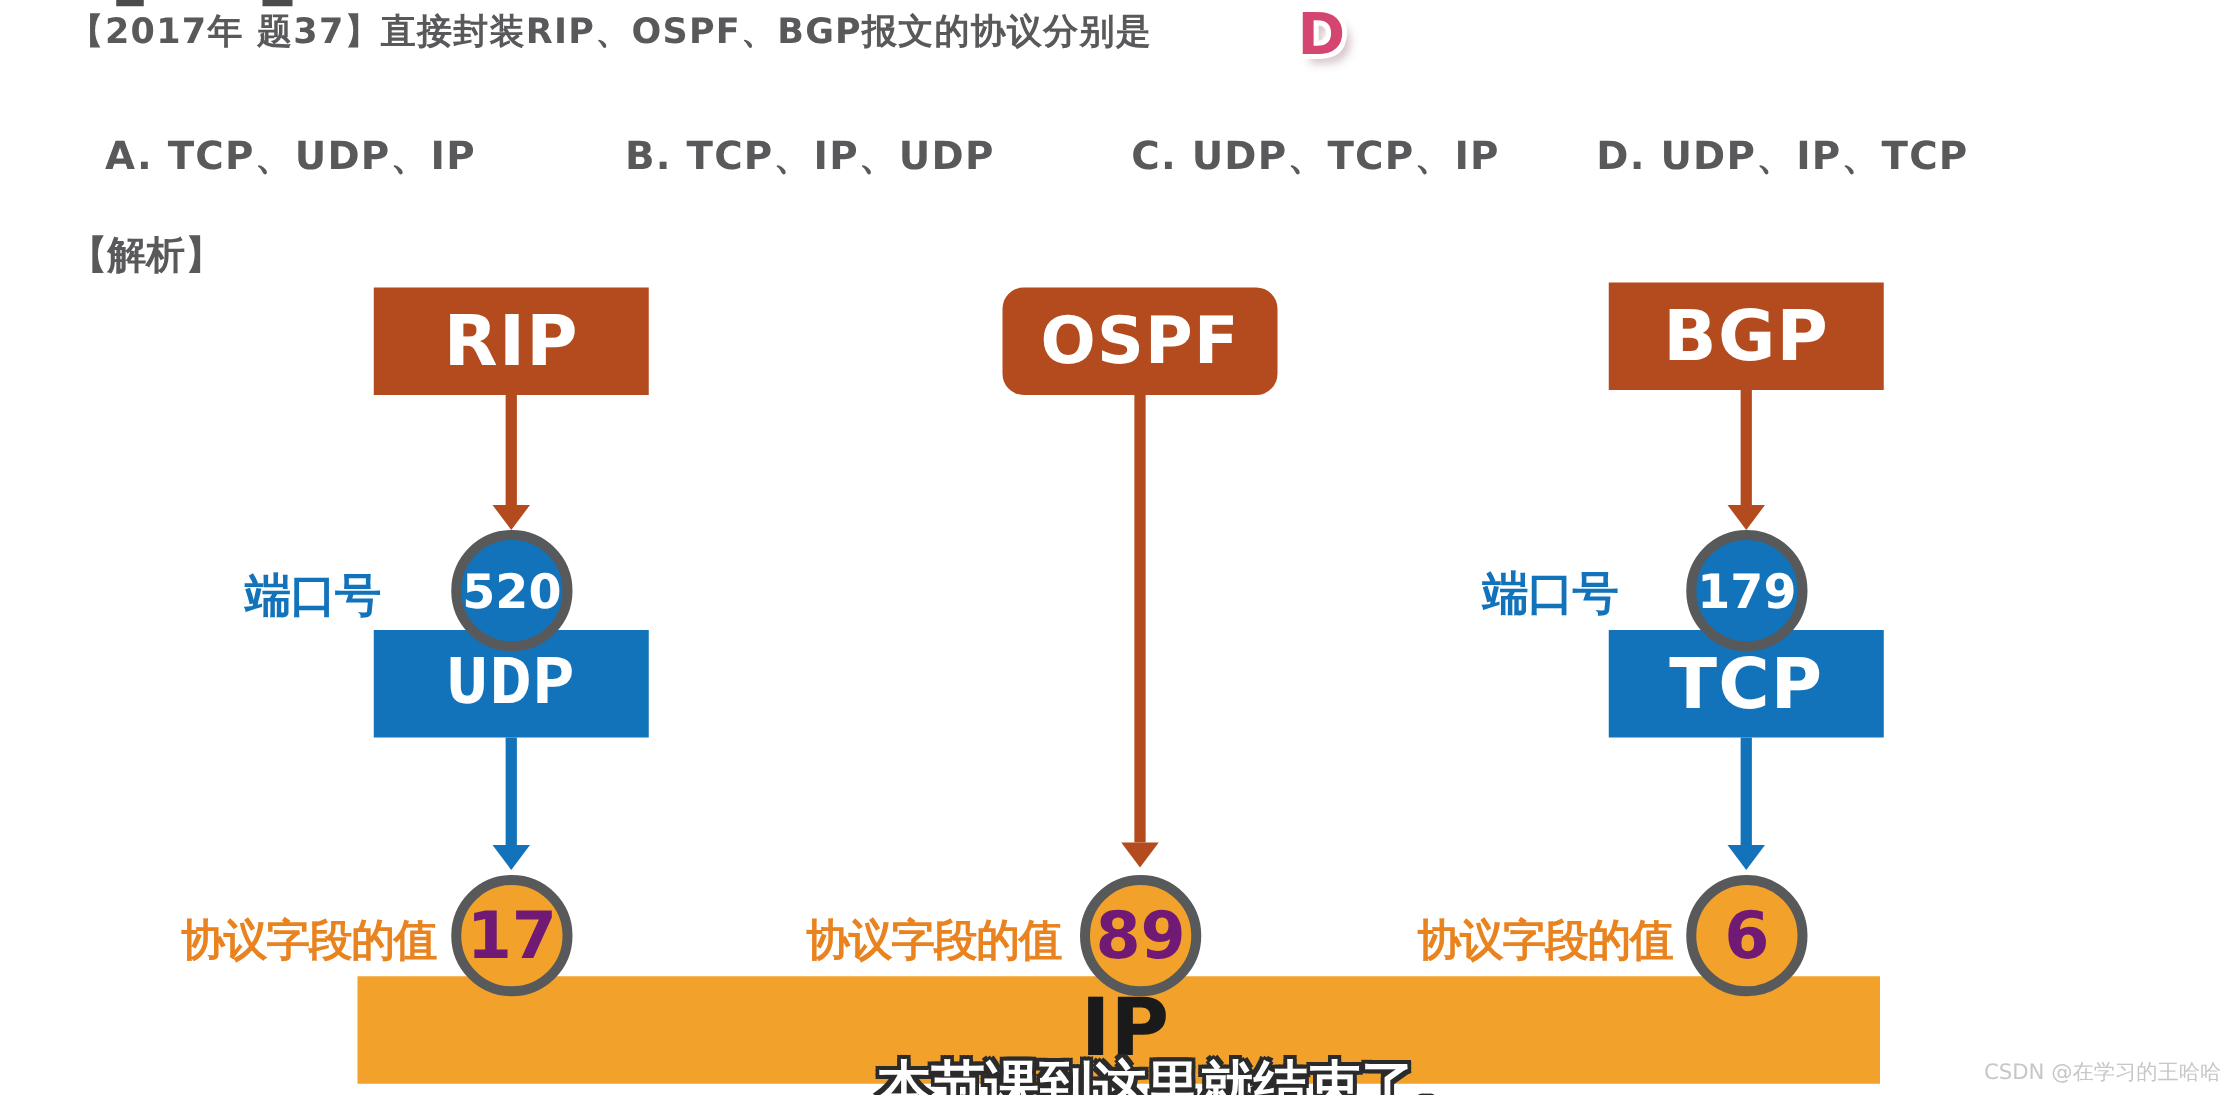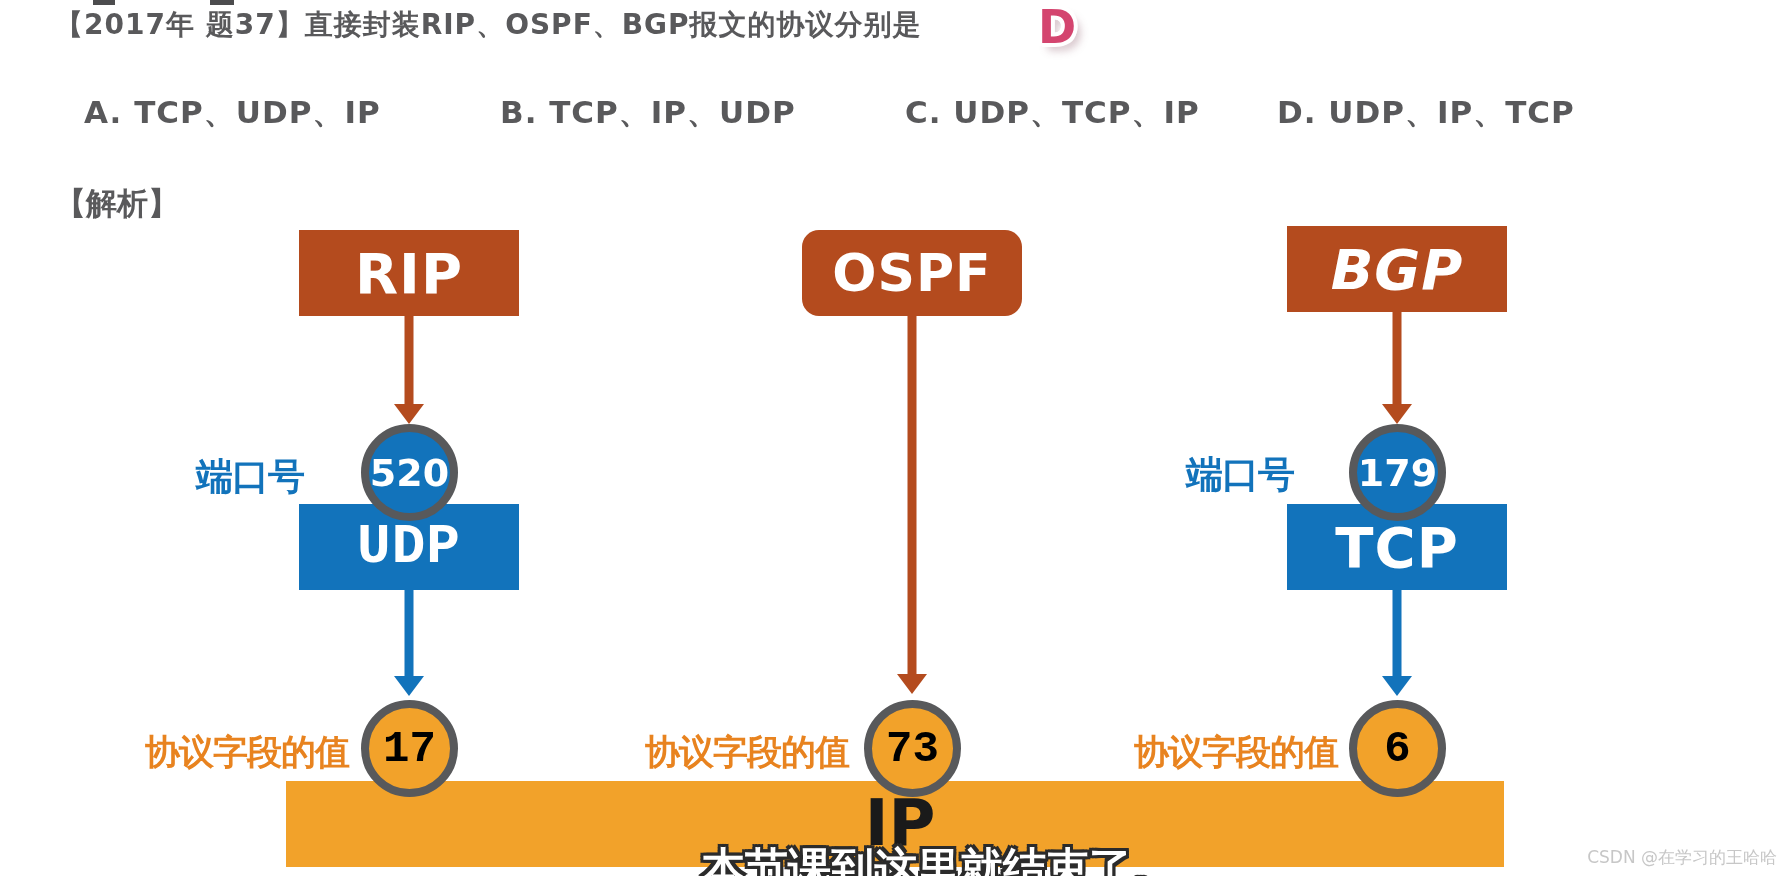--- a/index.html
+++ b/index.html
@@ -22,38 +22,38 @@
   }
   .answer-badge {
     left:1038px; top:0; font-size:46px; font-weight:800;
     color:var(--answer-pink);
     text-shadow:
       -3px -3px 0 #fff, 3px -3px 0 #fff, -3px 3px 0 #fff, 3px 3px 0 #fff,
       -4px 0 0 #fff, 4px 0 0 #fff, 0 -4px 0 #fff, 0 4px 0 #fff,
       6px 7px 8px rgba(120,60,80,.35);
   }
   .option {
-    top:92px; font-size:31px; font-weight:700;
+    top:104px; font-size:31px; font-weight:700;
     color:var(--text-gray); letter-spacing:1px; white-space:nowrap;
   }
   #opt-a { left:84px; }  #opt-b { left:500px; }
   #opt-c { left:905px; } #opt-d { left:1277px; }
   .analysis { left:55px; top:183px; font-size:31px; font-weight:700; color:var(--text-gray); }
 
   
   .pbox {
     position:absolute; width:220px; height:86px; z-index:2;
     display:flex; align-items:center; justify-content:center;
     color:#fff; font-weight:700; font-size:56px; letter-spacing:1px;
   }
   .rust-box { background:var(--rust); }
   .blue-box { background:var(--blue); }
   #b-rip  { left:299px;  top:230px; }
   #b-ospf { left:802px;  top:230px; font-size:52px;border-radius:17px; }
-  #b-bgp  { left:1287px; top:226px;font-style:italic; }
+  #b-bgp  { left:1287px; top:226px; }
   #b-udp  { left:299px;  top:504px;font-family:Liberation Mono, monospace; }
   #b-tcp  { left:1287px; top:504px; }
 
   
   .arrow { position:absolute; width:30px; z-index:2; }
   .shaft { position:absolute; left:50%; transform:translateX(-50%); width:9px; top:0; }
   .head  { position:absolute; left:50%; transform:translateX(-50%); width:0; height:0;
            border-left:15px solid transparent; border-right:15px solid transparent; }
   .red  .shaft { background:var(--rust); }
   .red  .head  { border-top:20px solid var(--rust); }
@@ -65,21 +65,21 @@
   #a-udp  { left:394px;  top:590px; } #a-udp .shaft{height:86px;}  #a-udp .head{top:86px;}
   #a-tcp  { left:1382px; top:590px; } #a-tcp .shaft{height:86px;}  #a-tcp .head{top:86px;}
 
   
   .circle {
     position:absolute; width:81px; height:81px; border-radius:50%;
     border:8px solid var(--circle-border); z-index:3;
     display:flex; align-items:center; justify-content:center; font-weight:700;
   }
   .port-circle  { background:var(--blue);   color:#fff; font-size:38px; }
-  .proto-circle { background:var(--orange); color:#000000; font-size:44px;font-family:Liberation Mono, monospace; }
+  .proto-circle { background:var(--orange); color:#701a75; font-size:52px; }
   #c-520 { left:361px;  top:424px; }
   #c-179 { left:1349px; top:424px; }
   #c-17  { left:361px;  top:700px; }
   #c-89  { left:864px;  top:700px; }
   #c-6   { left:1349px; top:700px; }
 
   
   .port-label {
     position:absolute; width:156px; text-align:left; white-space:nowrap;
     font-size:37px; font-weight:700; color:var(--blue); letter-spacing:-1px;
@@ -151,21 +151,21 @@
     <div class="head"></div>
   </div>
 <div class="arrow bluea" id="a-tcp">
     <div class="shaft"></div>
     <div class="head"></div>
   </div>
 
 <div class="circle port-circle" id="c-520">520</div>
 <div class="circle port-circle" id="c-179">179</div>
 <div class="circle proto-circle" id="c-17">17</div>
-<div class="circle proto-circle" id="c-89">73</div>
+<div class="circle proto-circle" id="c-89">89</div>
 <div class="circle proto-circle" id="c-6">6</div>
 
 <div class="port-label" id="l-port-rip">端口号</div>
 <div class="port-label" id="l-port-bgp">端口号</div>
 <div class="proto-label" id="l-proto-udp">协议字段的值</div>
 <div class="proto-label" id="l-proto-ospf">协议字段的值</div>
 <div class="proto-label" id="l-proto-tcp">协议字段的值</div>
 
 <div class="abs ip-bar"></div>
 <div class="abs ip-label">IP</div>

